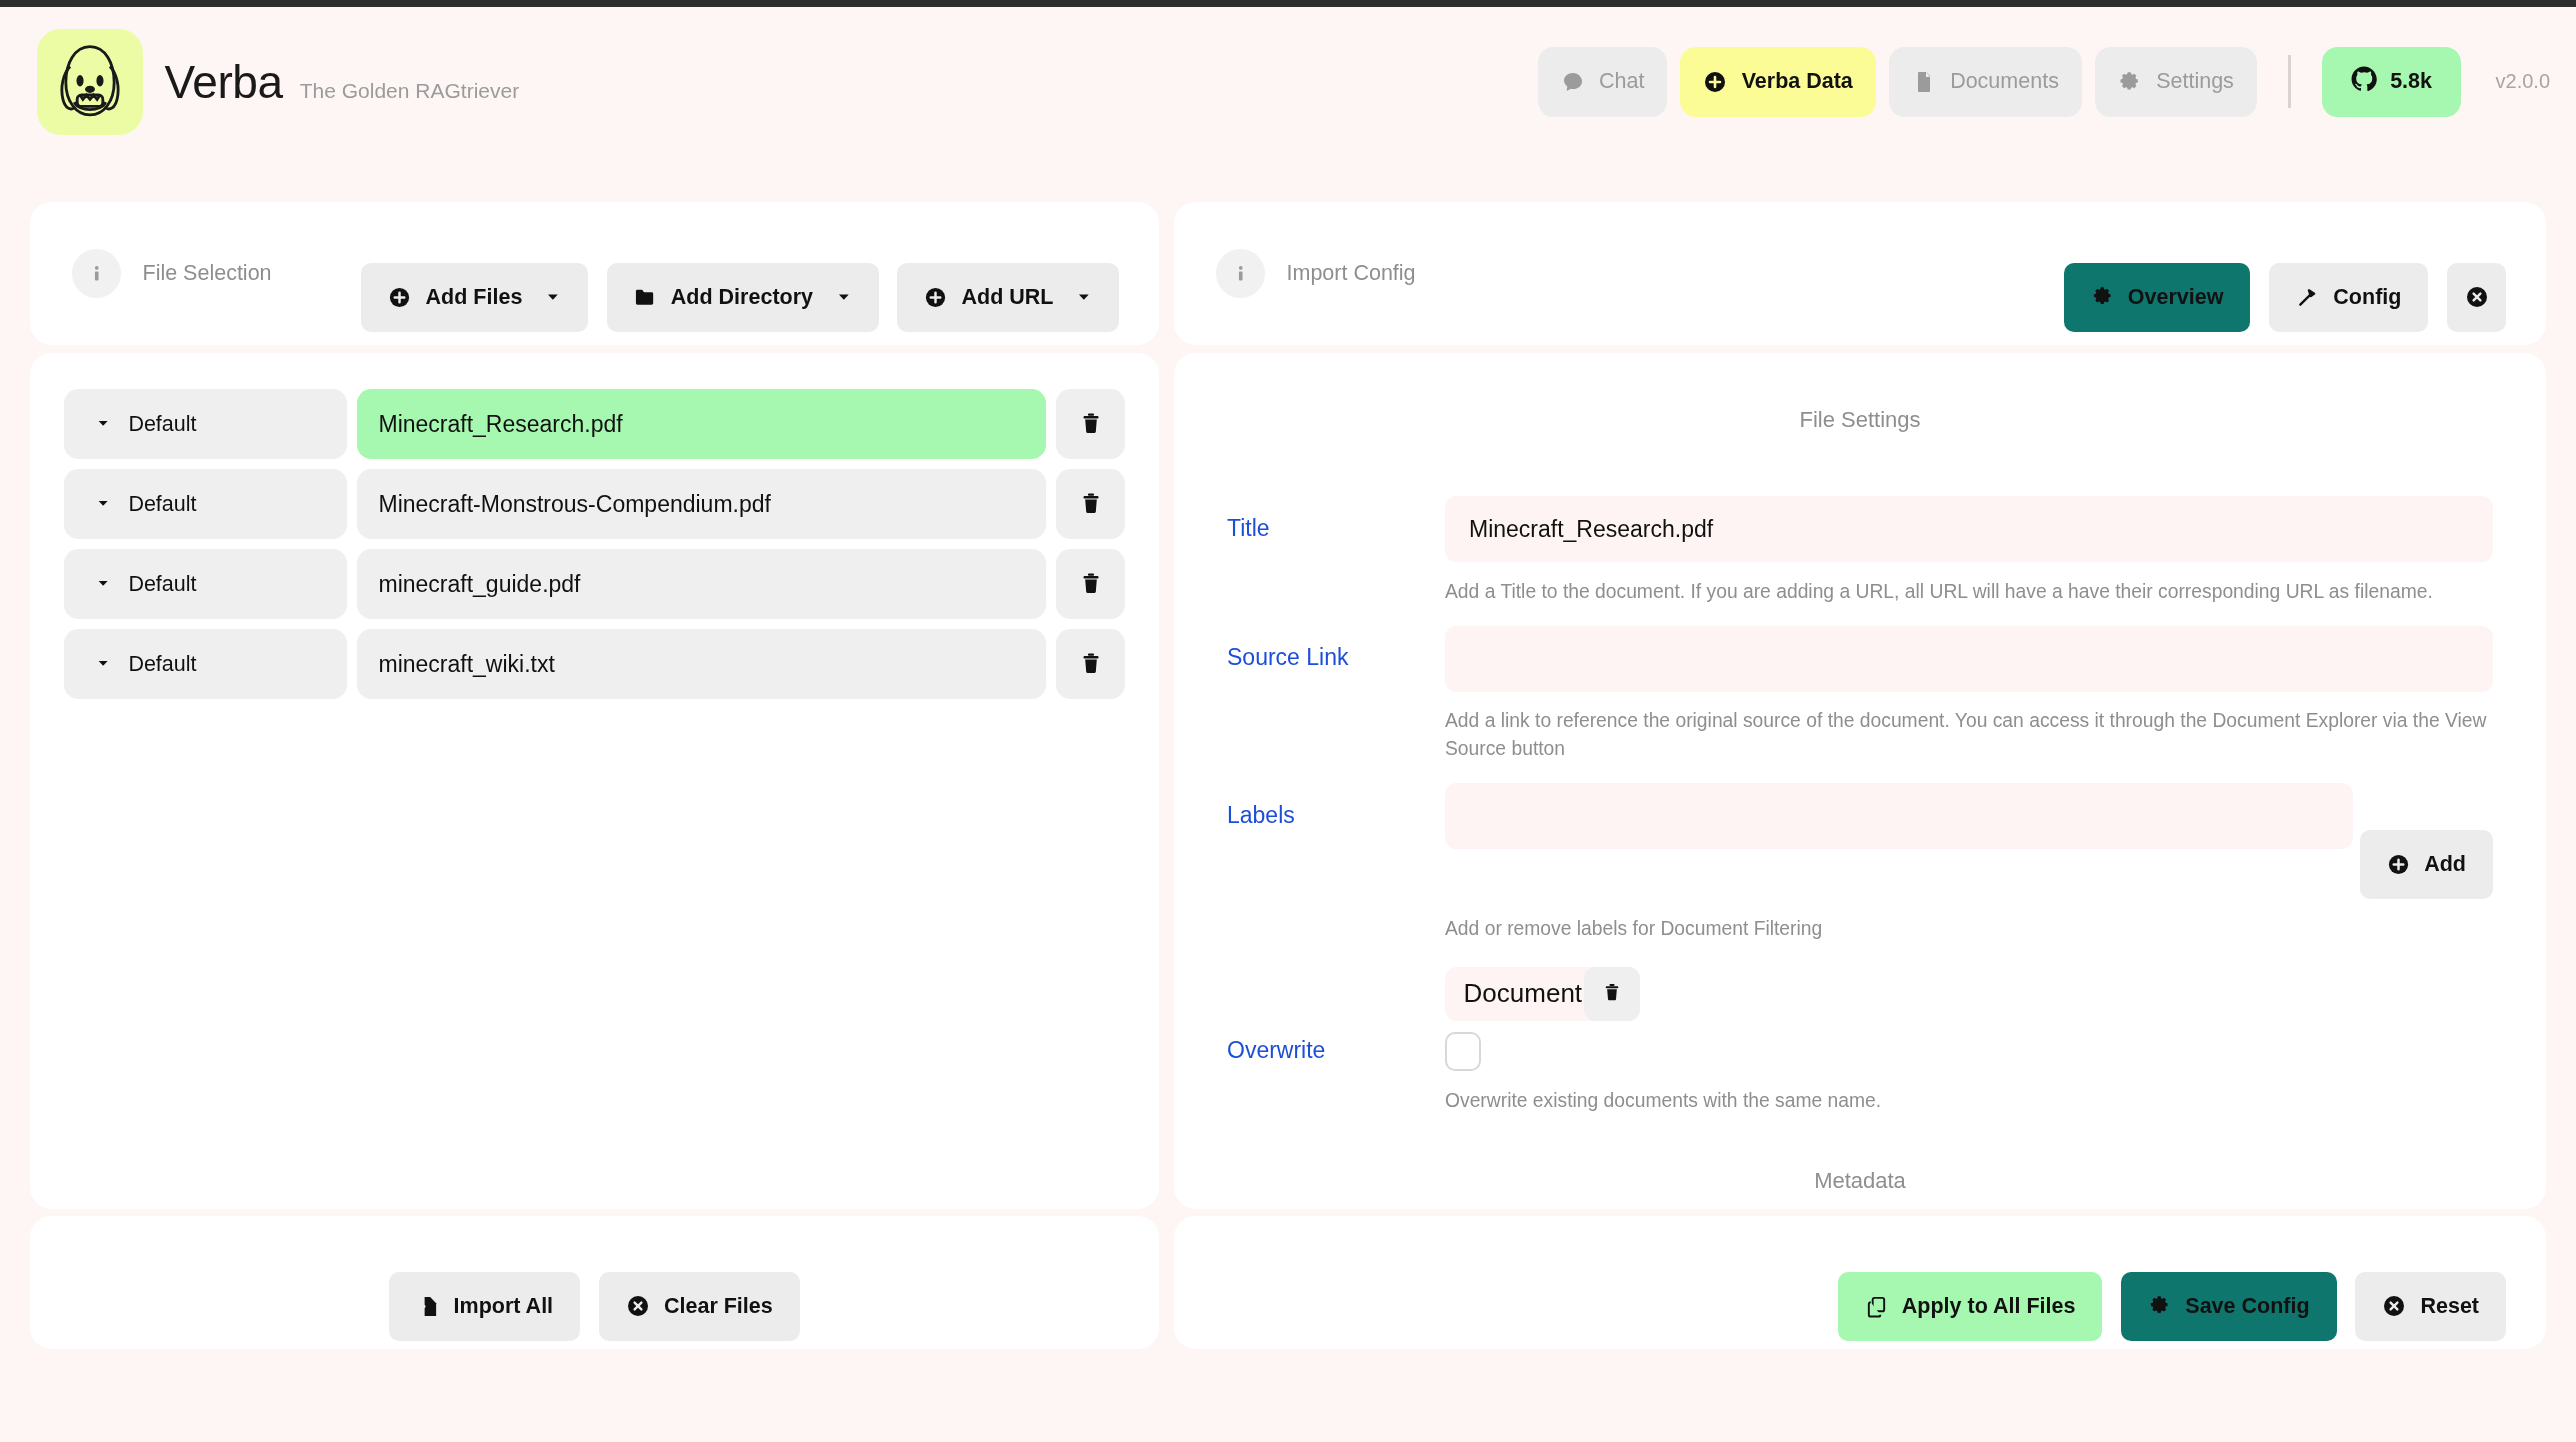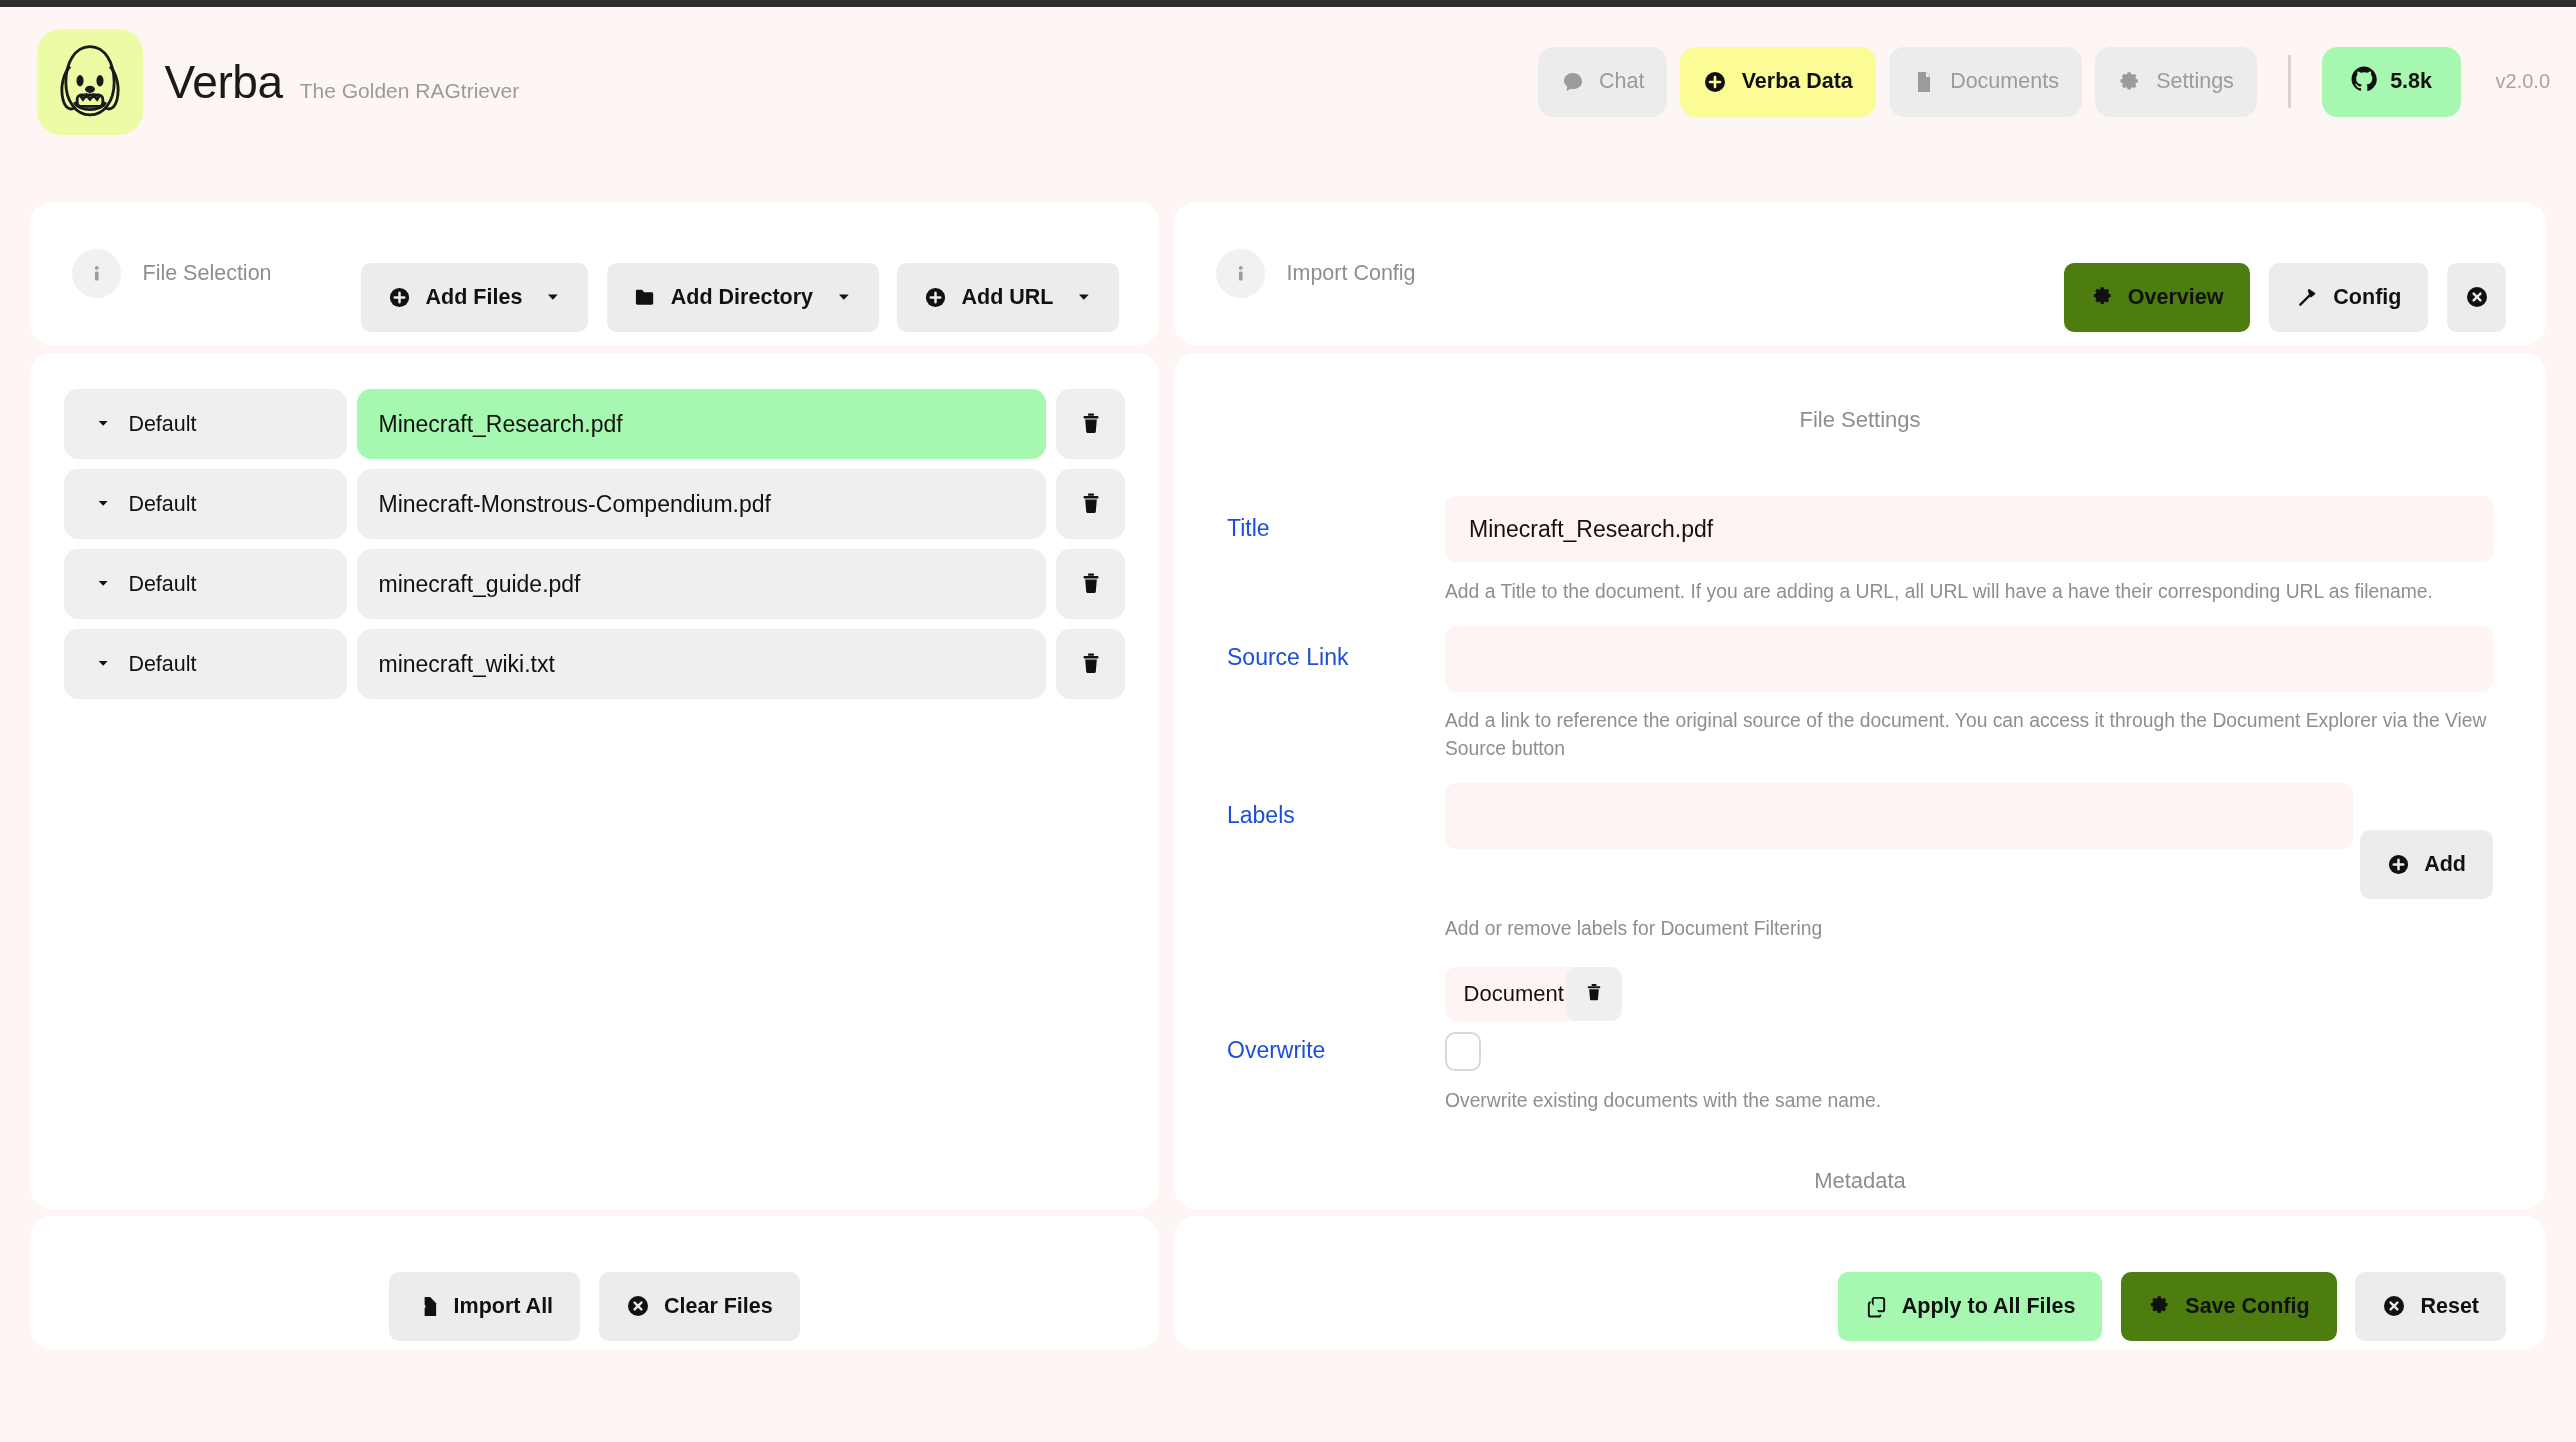--- a/index.html
+++ b/index.html
@@ -160,21 +160,21 @@
     background: #ececec;
     color: #111111;
     font-size: 21.5px;
     font-weight: 700;
     border: none;
     cursor: pointer;
     white-space: nowrap;
     font-family: inherit;
     margin-top: 47px;
   }
-  .btn.yellow { background: #4d7c0f; }
+  .btn.yellow { background: #0f766e; }
   .btn.green  { background: #a6f8b0; }
   .btn.icon-only { padding: 0; width: 59px; justify-content: center; }
   .btn svg { display: block; flex: none; }
   .caret { margin-left: 8.6px; }
 
   
   .panel-left  { top: 353px; left: 30px;   width: 1129px; height: 856px; overflow: hidden; }
   .panel-right { top: 353px; left: 1174px; width: 1372px; height: 856px; overflow: hidden; }
 
   
@@ -266,21 +266,21 @@
   .inline-row .field-input { flex: 1; }
 
   .label-chips { margin-top: 24px; display: flex; gap: 13px; flex-wrap: wrap; }
   .label-chip {
     height: 54px;
     border-radius: 11.4px;
     background: #fdf4f3;
     display: flex; align-items: center;
     padding-left: 18.6px;
     gap: 2px;
-    font-size: 22px;
+    font-size: 26px;
     color: #111111;
   }
   .chip-del {
     width: 56px; height: 54px;
     border-radius: 11.4px;
     background: #f0efef;
     display: flex; align-items: center; justify-content: center;
     border: none; cursor: pointer;
   }
 

